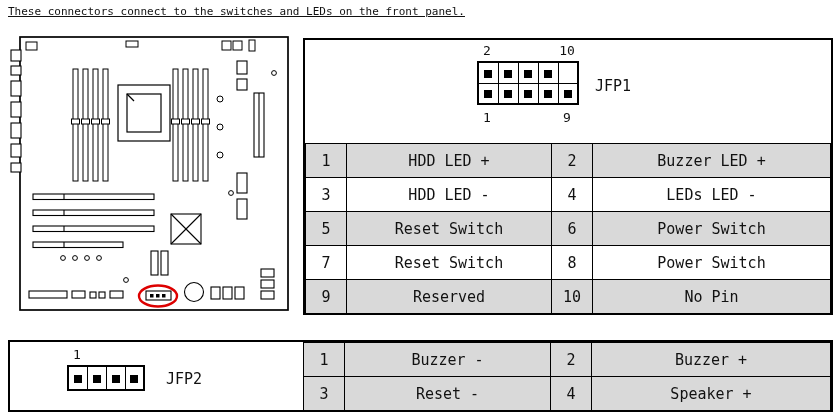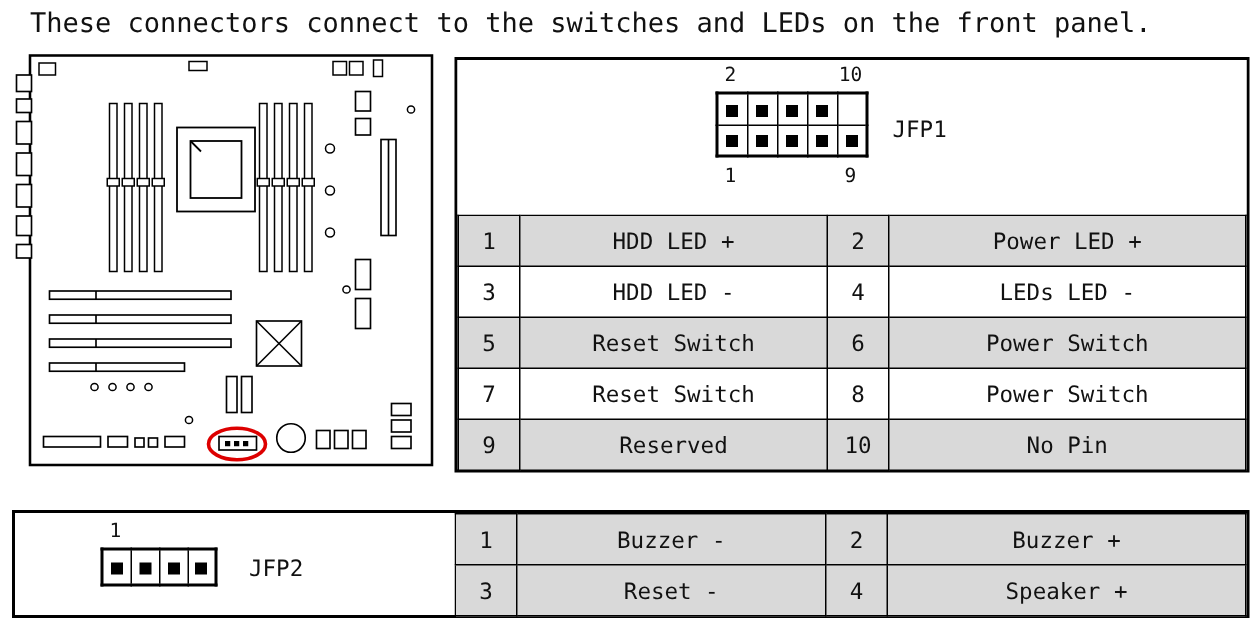--- a/index.html
+++ b/index.html
@@ -5,22 +5,22 @@
   * { margin:0; padding:0; box-sizing:border-box; }
   html,body { background:#fff; }
   body {
     position:relative;
     width:839px; height:420px;
     overflow:hidden;
     font-family:"DejaVu Sans Mono","Liberation Mono",monospace;
     color:#111;
   }
   .intro {
-    position:absolute; left:20px; top:5px;
-    font-size:18px; white-space:nowrap;
+    position:absolute; left:8px; top:5px;
+    font-size:11px; white-space:nowrap;text-decoration:underline;
   }
   .panel {
     position:absolute;
     border:2px solid #000;
     background:#fff;
   }
   #jfp1-panel { left:303px; top:38px; width:530px; height:277px; }
   #jfp2-panel { left:8px;  top:340px; width:825px; height:72px; display:flex; }
 
   .diagram-area { position:relative; height:103px; background:#fff; }
@@ -205,21 +205,21 @@
         <col class="c-num">
         <col class="c-desc1">
         <col class="c-num">
         <col>
       </colgroup>
     <tbody>
         <tr class="shaded">
       <td>1</td>
       <td>HDD LED +</td>
       <td>2</td>
-      <td>Power LED +</td>
+      <td>Buzzer LED +</td>
     </tr>
     <tr>
       <td>3</td>
       <td>HDD LED -</td>
       <td>4</td>
       <td>LEDs LED -</td>
     </tr>
     <tr class="shaded">
       <td>5</td>
       <td>Reset Switch</td>

